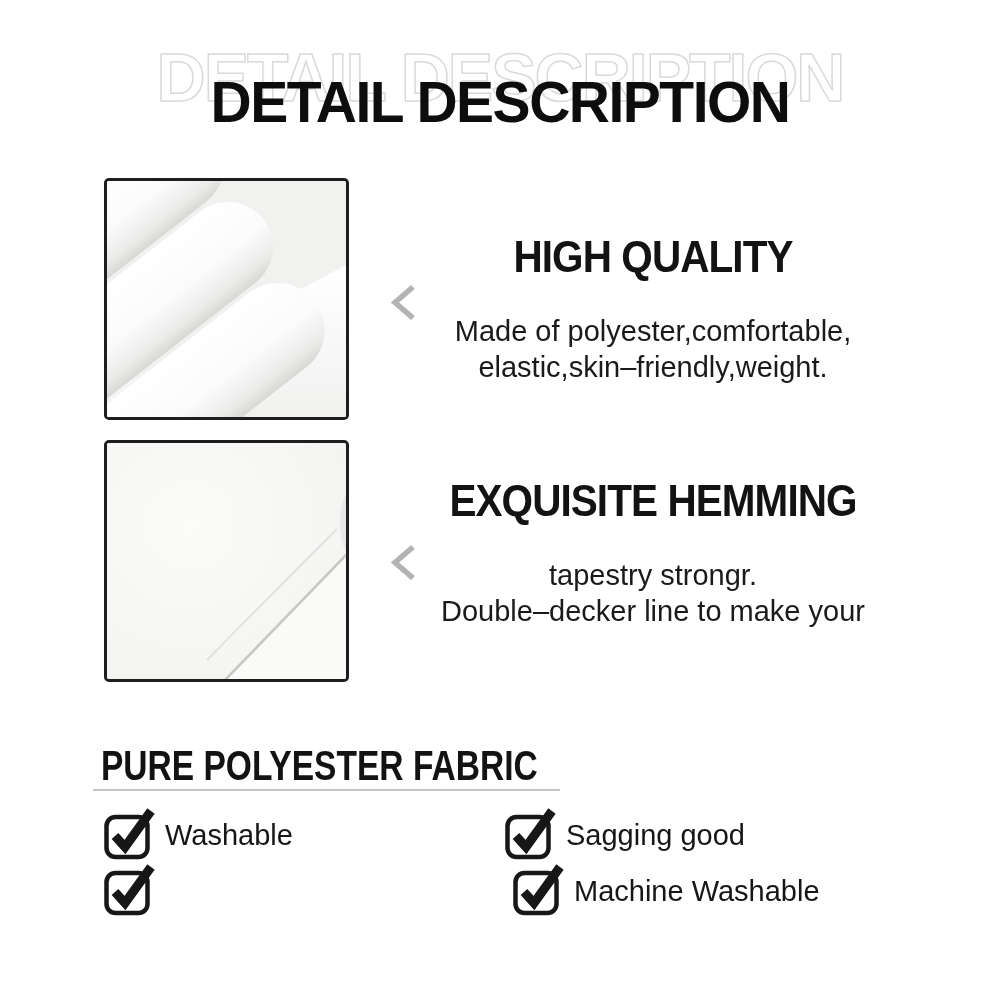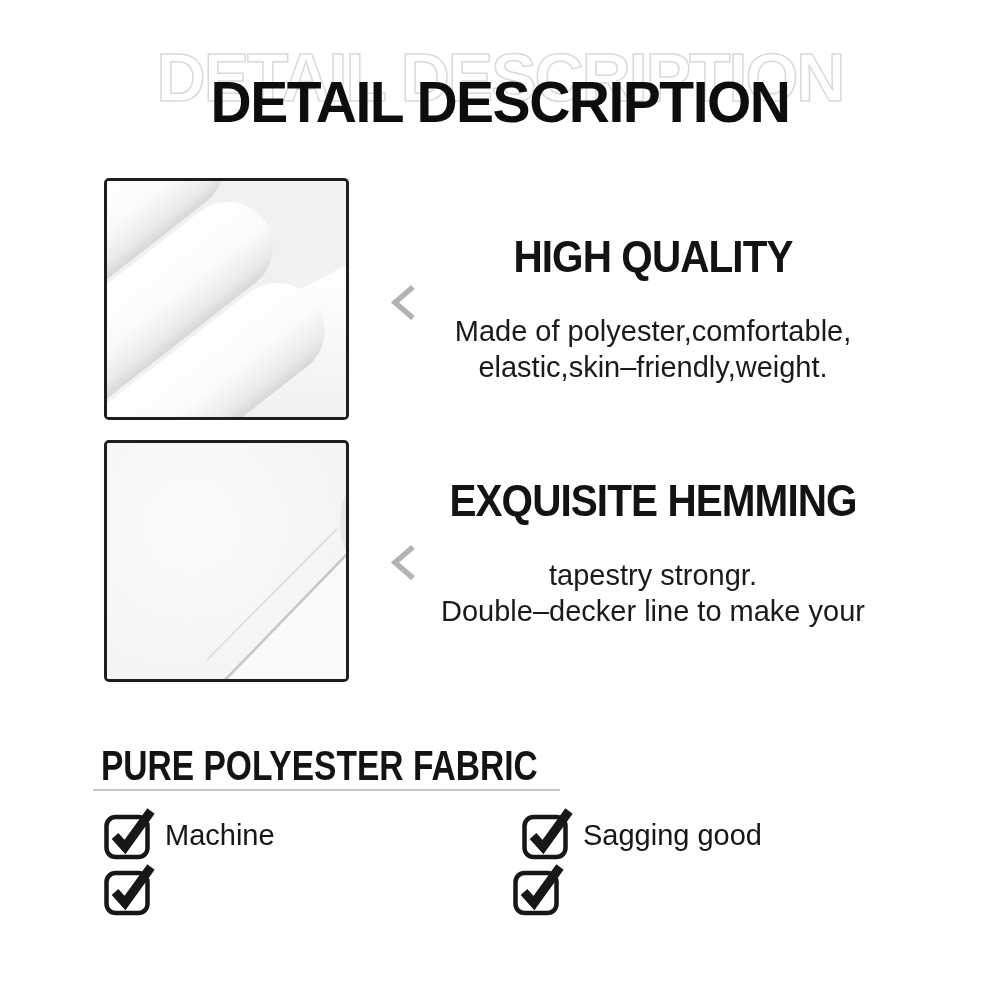--- a/index.html
+++ b/index.html
@@ -48,21 +48,21 @@
   
   .features-heading{
     left:101px;top:741px;font-size:43px;font-weight:bold;white-space:nowrap;
     transform:scaleX(0.78);transform-origin:left top;color:#131313;
   }
   .features-underline{left:93px;top:789px;width:467px;height:2px;background:#c6c6c6;}
 
   .check-item{height:58px;width:390px;}
   #check-0{left:103px;top:804px;}
   #check-1{left:103px;top:860px;}
-  #check-2{left:521px;top:804px;}
+  #check-2{left:504px;top:804px;}
   #check-3{left:512px;top:860px;}
   .check-item .cb-icon{position:absolute;left:0;top:0;width:58px;height:56px;}
   .check-item .cb-label{
     position:absolute;left:62px;top:15px;font-size:29px;color:#161616;white-space:nowrap;
   }
 </style>
 </head>
 <body>
 
 <div>
@@ -141,21 +141,21 @@
   <div class="abs features-heading">PURE POLYESTER FABRIC</div>
   <div class="abs features-underline"></div>
 
   <div class="abs check-item" id="check-0">
     <span class="cb-icon">
       <svg viewBox="0 0 58 56" width="58" height="56" aria-hidden="true">
         <rect x="3.5" y="13" width="41" height="40" rx="9" fill="none" stroke="#171717" stroke-width="4.5"></rect>
         <path d="M12 32 L22 43 L48 7" fill="none" stroke="#171717" stroke-width="9"></path>
       </svg>
     </span>
-    <span class="cb-label">Machine</span>
+    <span class="cb-label">Washable</span>
   </div>
 
   <div class="abs check-item" id="check-1">
     <span class="cb-icon">
       <svg viewBox="0 0 58 56" width="58" height="56" aria-hidden="true">
         <rect x="3.5" y="13" width="41" height="40" rx="9" fill="none" stroke="#171717" stroke-width="4.5"></rect>
         <path d="M12 32 L22 43 L48 7" fill="none" stroke="#171717" stroke-width="9"></path>
       </svg>
     </span>
   </div>
@@ -170,15 +170,16 @@
     <span class="cb-label">Sagging good</span>
   </div>
 
   <div class="abs check-item" id="check-3">
     <span class="cb-icon">
       <svg viewBox="0 0 58 56" width="58" height="56" aria-hidden="true">
         <rect x="3.5" y="13" width="41" height="40" rx="9" fill="none" stroke="#171717" stroke-width="4.5"></rect>
         <path d="M12 32 L22 43 L48 7" fill="none" stroke="#171717" stroke-width="9"></path>
       </svg>
     </span>
+    <span class="cb-label">Machine Washable</span>
   </div>
 
 </div>
 
 </body></html>

